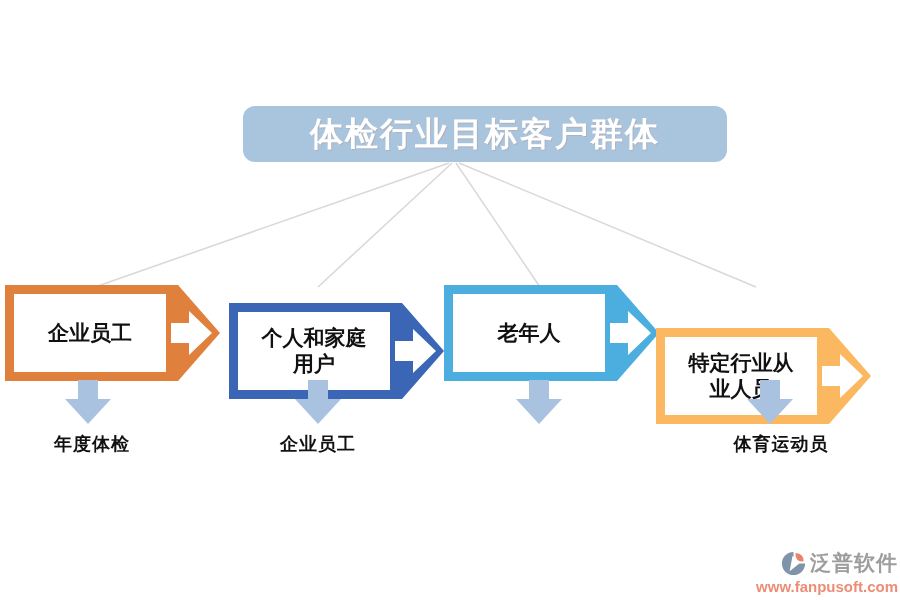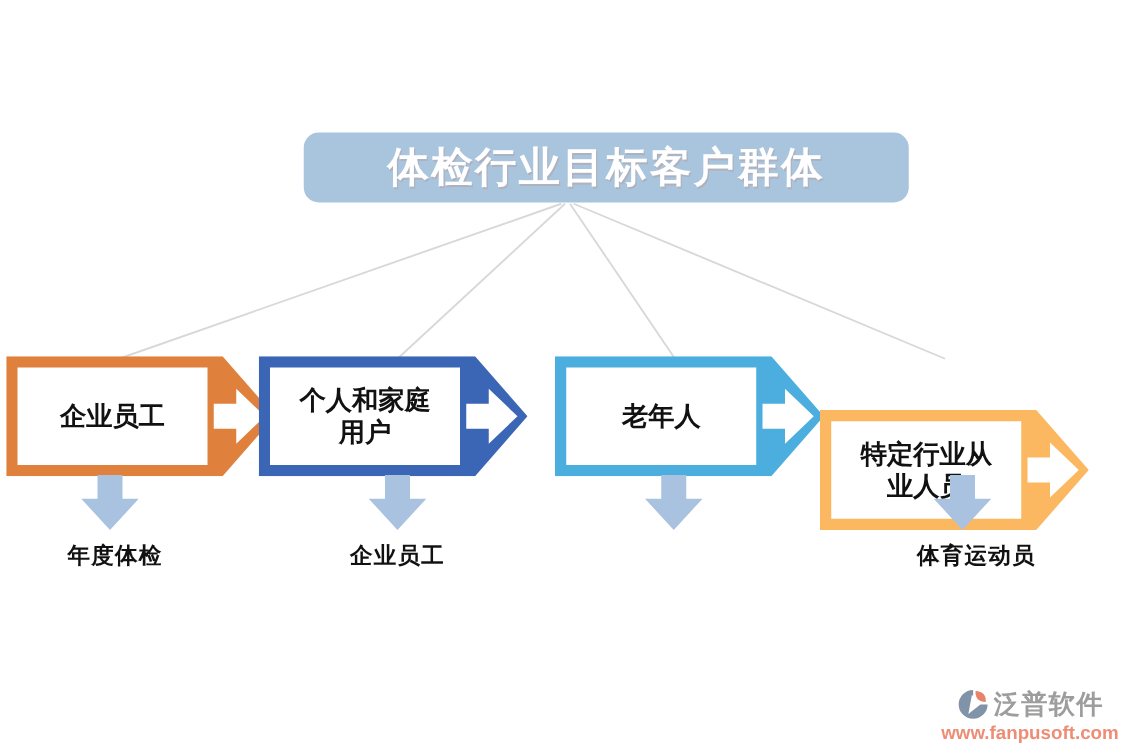--- a/index.html
+++ b/index.html
@@ -23,21 +23,21 @@
     font-size:21px;font-weight:bold;color:#111111;line-height:1.25;
     white-space:pre-line;
   }
   .down-arrow{position:absolute;top:380px;width:46px;height:44px;}
   .outcome{
     position:absolute;top:432px;width:200px;text-align:center;
     font-size:18px;font-weight:bold;color:#111111;letter-spacing:1px;
   }
   .watermark{
     position:absolute;left:750px;top:549px;width:148px;
-    display:flex;flex-direction:column;align-items:center;
+    display:flex;flex-direction:column;align-items:flex-end;
   }
   .wm-row{display:flex;align-items:center;gap:3px;}
   .wm-brand{font-size:21px;font-weight:bold;color:#9d9d9d;letter-spacing:1px;}
   .wm-url{font-size:15px;font-weight:bold;color:#ED8D75;margin-top:1px;
     font-family:"Liberation Sans","DejaVu Sans",sans-serif;}
 </style>
 </head>
 <body>
 
 <div class="canvas">
@@ -55,21 +55,21 @@
 
   <div class="group" style="left:5px;">
     <svg width="215" height="96" viewBox="0 0 215 96">
       <path d="M0,0 L173,0 L215,48 L173,96 L0,96 Z" fill="#E0803D"></path>
       <rect x="9" y="9" width="152" height="78" fill="#ffffff"></rect>
       <polygon fill="#ffffff" points="166,38 184,38 184,26 207,48 184,70 184,58 166,58"></polygon>
     </svg>
     <div class="group-label">企业员工</div>
   </div>
 
-  <div class="group" style="left:207px;">
+  <div class="group" style="left:229px;margin-top:18px;">
     <svg width="215" height="96" viewBox="0 0 215 96">
       <path d="M0,0 L173,0 L215,48 L173,96 L0,96 Z" fill="#3A66B5"></path>
       <rect x="9" y="9" width="152" height="78" fill="#ffffff"></rect>
       <polygon fill="#ffffff" points="166,38 184,38 184,26 207,48 184,70 184,58 166,58"></polygon>
     </svg>
     <div class="group-label">个人和家庭
 用户</div>
   </div>
 
   <div class="group" style="left:444px;">

